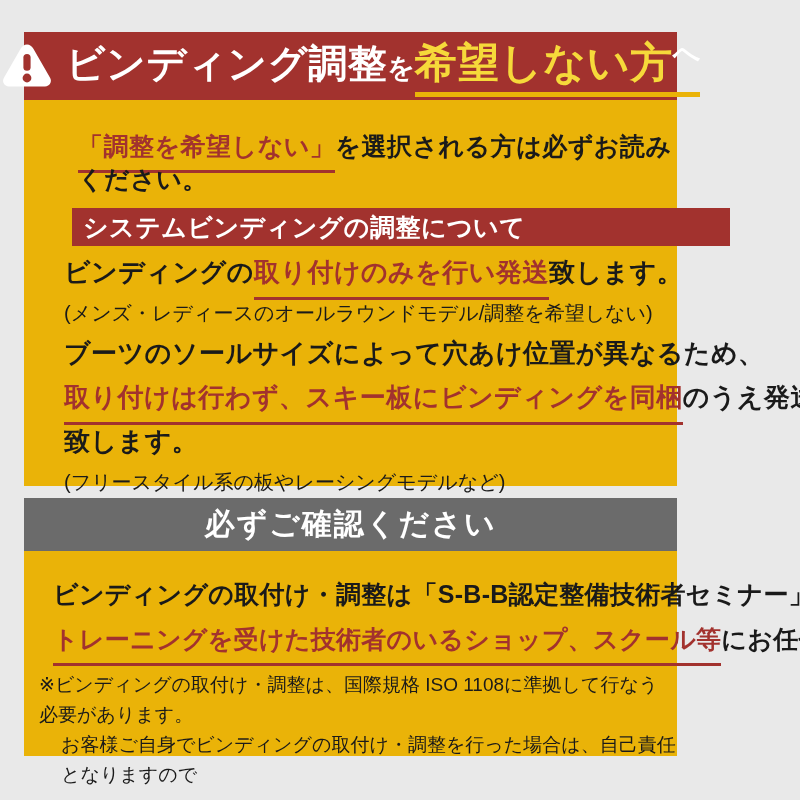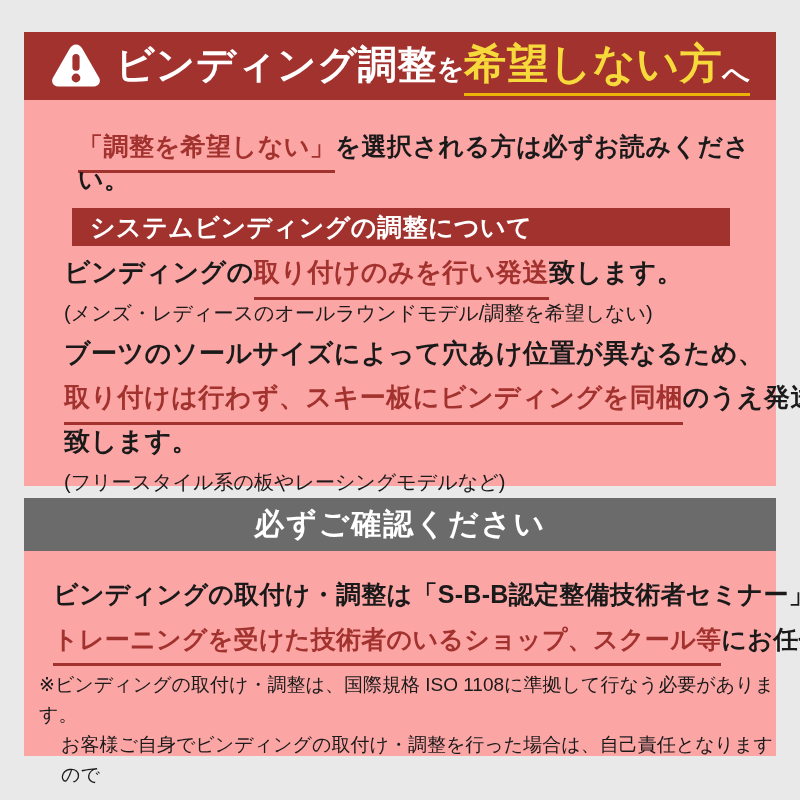--- a/index.html
+++ b/index.html
@@ -4,45 +4,45 @@
 <style>
   * { margin:0; padding:0; box-sizing:border-box; }
   html,body { width:800px; height:800px; }
   body {
     background:#e9e9e9;
     font-family:"Liberation Sans","DejaVu Sans",sans-serif;
     color:#1a1a1a;
     position:relative;
     overflow:hidden;
   }
-  .card { position:absolute; left:24px; width:752px; background:#fca5a5; }
+  .card { position:absolute; left:24px; width:653px; background:#eab308; }
   #card-top { top:32px; height:454px; }
   #card-bottom { top:498px; height:258px; }
 
   
   .hero {
     height:68px; background:#a2322e;
     display:flex; align-items:center; justify-content:center; gap:13px;
     white-space:nowrap;
   }
   .hero-line { display:flex; align-items:baseline; color:#ffffff; font-weight:700; }
   .hero-main  { font-size:39px; letter-spacing:0.5px; }
   .hero-small { font-size:27px; }
-  .hero-hl-wrap { border-bottom:3px solid #eab308; padding-bottom:1px; display:inline-flex; align-items:flex-end; }
+  .hero-hl-wrap { border-bottom:5px solid #eab308; padding-bottom:1px; display:inline-flex; align-items:flex-start; }
   .hero-yellow { color:#f6d93a; font-size:42px; letter-spacing:0.5px; }
   .warn-icon { width:52px; height:48px; flex:0 0 auto; }
   .red-ul { color:#a2322e; border-bottom:3px solid #a2322e; padding-bottom:10px; }
 
   .intro { margin:30px 0 0 54px; font-size:25px; font-weight:700; letter-spacing:0.5px; }
 
   .bar {
     margin-left:48px; width:658px; height:38px;
     background:#a2322e; color:#ffffff;
     font-weight:700; font-size:25px; line-height:38px;
-    padding-left:18px; letter-spacing:0.5px; white-space:nowrap;
+    padding-left:11px; letter-spacing:0.5px; white-space:nowrap;
   }
   #section1-bar { margin-top:12px; }
   #section2-bar { margin-top:24px; }
 
   .body-line { margin:9px 0 0 40px; font-size:26px; font-weight:700; letter-spacing:0.5px; white-space:nowrap; }
   .paren-note { margin:10px 0 0 40px; font-size:20px; font-weight:400; letter-spacing:0px; }
 
   
   .gray-bar {
     height:53px; background:#6b6b6b; color:#ffffff;

